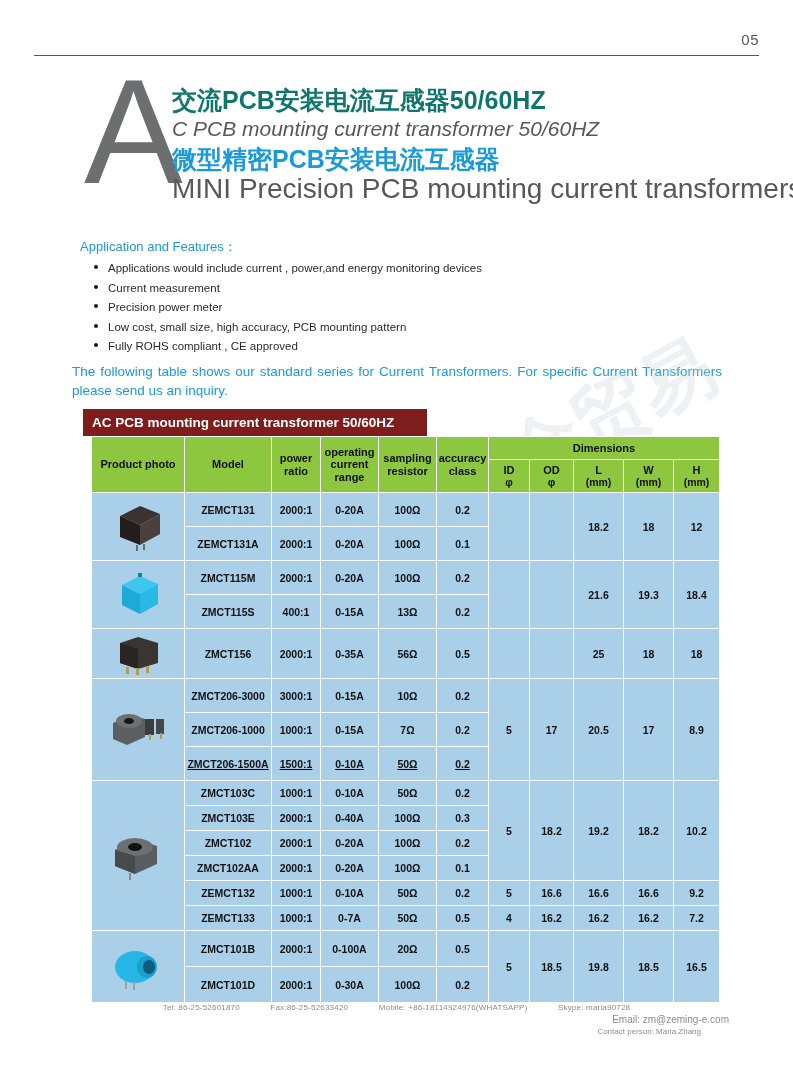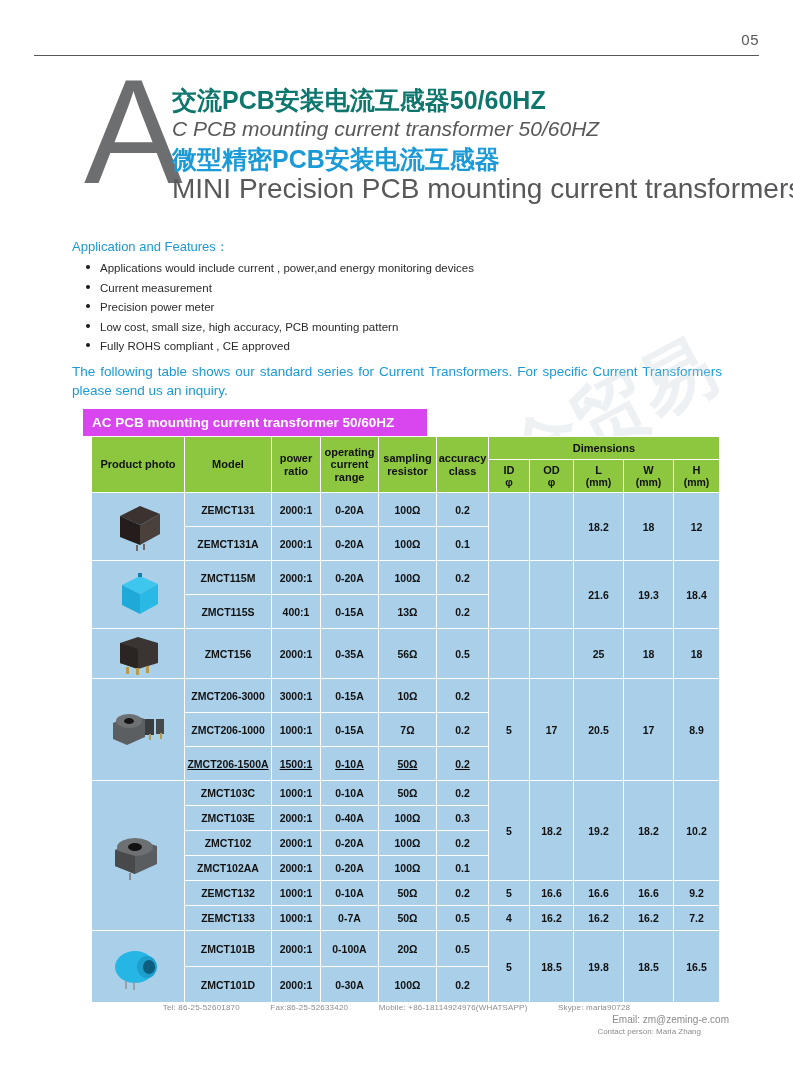--- a/index.html
+++ b/index.html
@@ -19,21 +19,21 @@
     position:absolute;left:0;top:-8px;font-size:148px;line-height:148px;
     color:#6d6e70;font-family:"Liberation Sans",sans-serif;font-weight:400;
   }
   .t-lines{position:absolute;left:88px;top:19px;width:560px;}
   .t-cn1{font-size:25px;font-weight:bold;color:#0f766e;line-height:30px;letter-spacing:0px;white-space:nowrap;}
   .t-en1{font-size:21px;color:#58585a;line-height:28px;white-space:nowrap;font-style:italic;}
   .t-cn2{font-size:25px;font-weight:bold;color:#1a9ad7;line-height:32px;white-space:nowrap;}
   .t-en2{font-size:28px;color:#58585a;line-height:28px;white-space:nowrap;}
 
   
-  .feat{position:absolute;left:72px;top:238px;width:660px;}
+  .feat{position:absolute;left:80px;top:238px;width:660px;}
   .feat-title{font-size:13px;color:#1a9ad7;line-height:17px;}
   .feat-list{list-style:none;margin:6px 0 0 0;padding:0;}
   .feat-list li{
     font-size:11.5px;color:#2b2b2b;line-height:14px;margin:0 0 5.5px 0;
     padding-left:28px;position:relative;
   }
   .feat-list li .bullet{
     position:absolute;left:14px;top:4px;width:4px;height:4px;border-radius:50%;background:#1a1a1a;
   }
   .lead{
@@ -48,21 +48,21 @@
   }
   .wm-txt{
     font-size:74px;color:#c9d4dd;font-weight:bold;
     transform:rotate(-28deg);white-space:nowrap;display:block;
     font-family:"DejaVu Sans",sans-serif;
   }
 
   
   .tbl-banner{
     position:absolute;left:83px;top:409px;width:344px;height:27px;
-    background:#d946ef;color:#ffffff;font-size:13.5px;font-weight:bold;
+    background:#7f1d1d;color:#ffffff;font-size:13.5px;font-weight:bold;
     line-height:27px;padding-left:9px;box-sizing:border-box;white-space:nowrap;
   }
   table.ct{
     position:absolute;left:91px;top:436px;width:628px;
     border-collapse:collapse;table-layout:fixed;
   }
   table.ct td,table.ct th{
     border:1px solid #ffffff;text-align:center;vertical-align:middle;
     font-size:10.5px;color:#111111;font-weight:bold;padding:0;
   }

